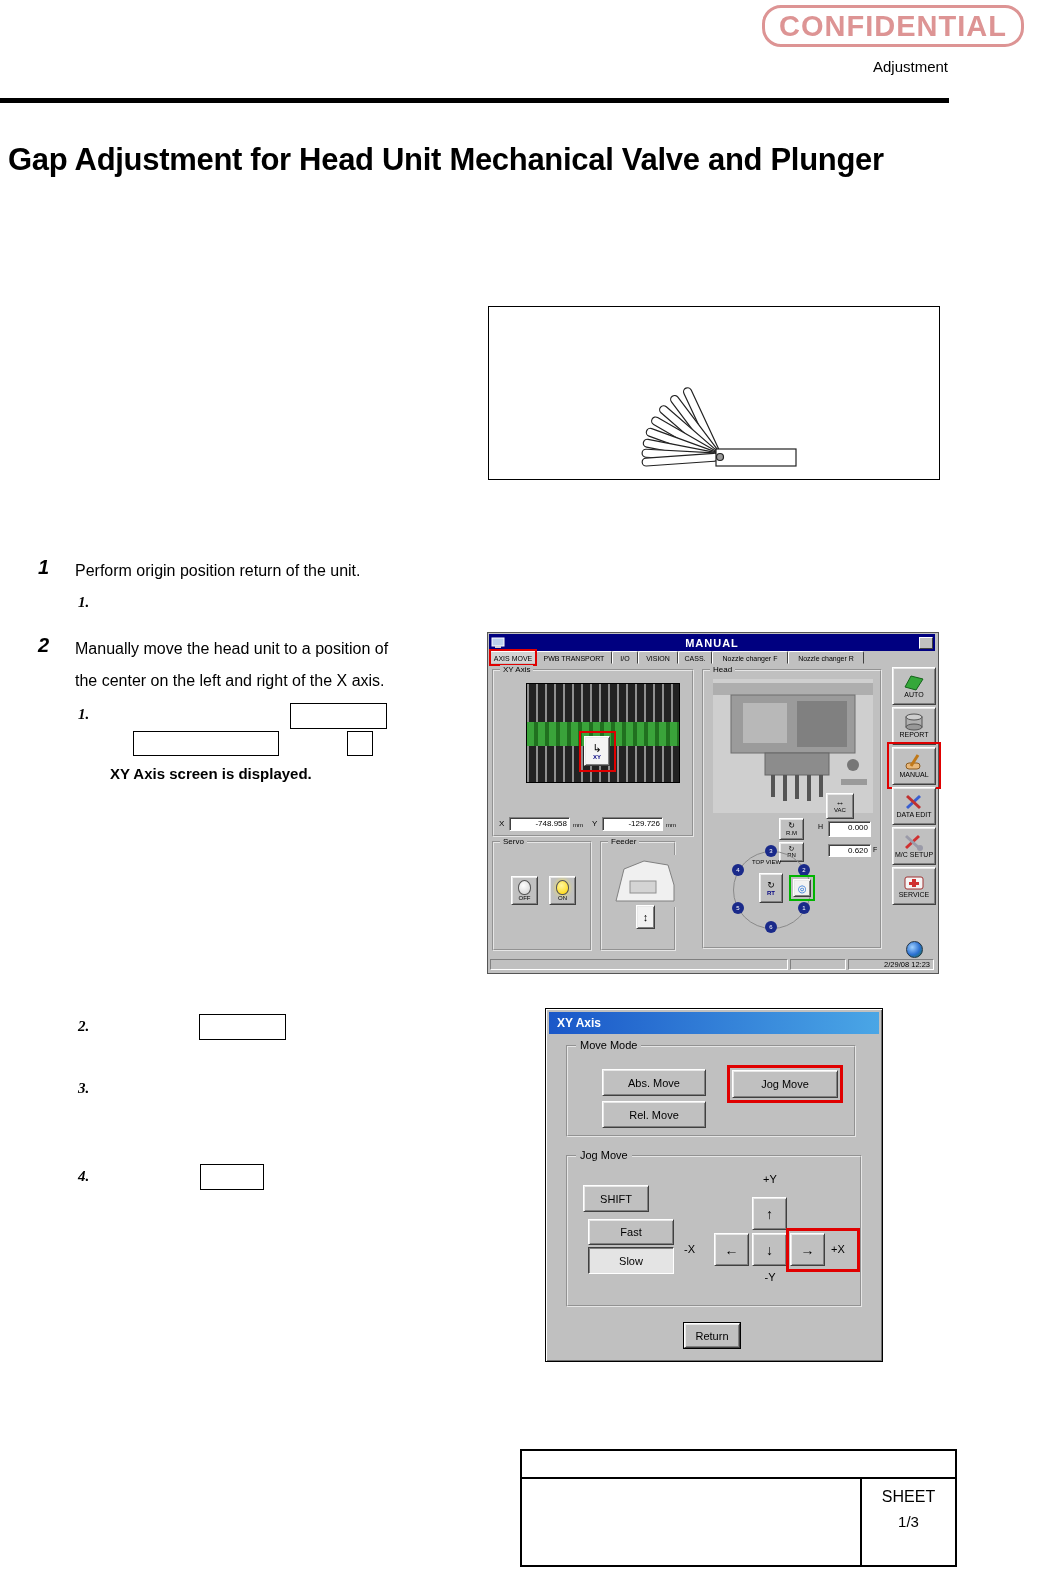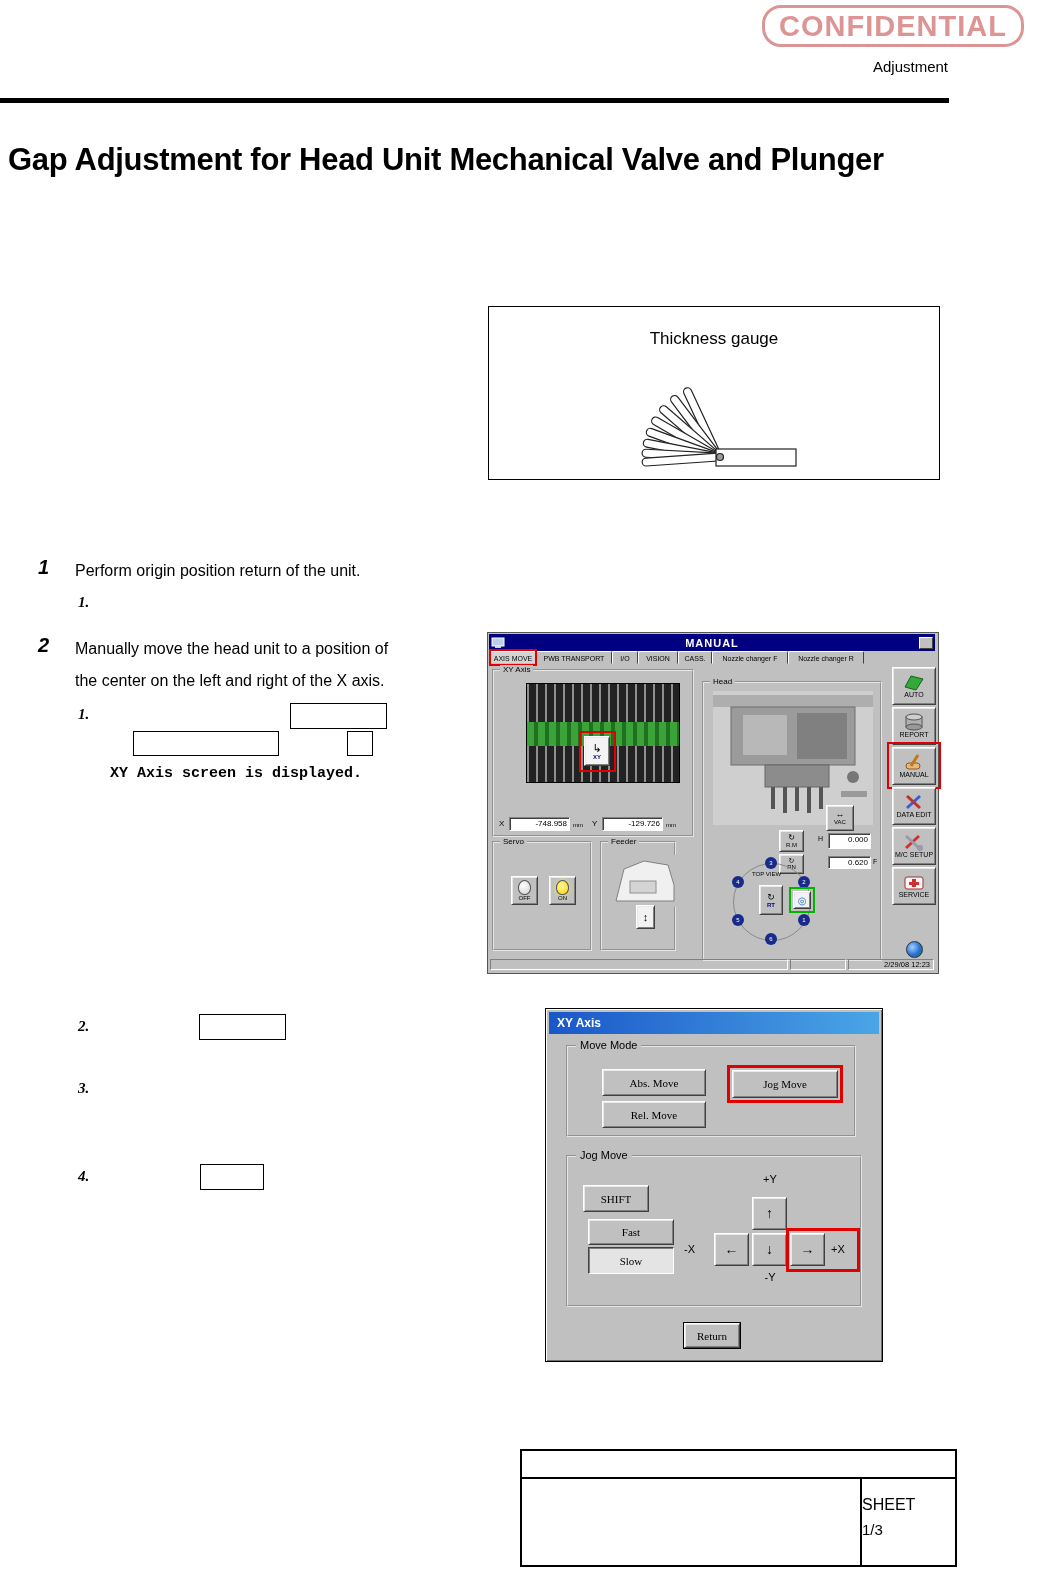--- a/index.html
+++ b/index.html
@@ -11,21 +11,21 @@
   .adj{position:absolute;left:838px;top:58px;width:110px;text-align:right;font-size:15px;}
   .rule{position:absolute;left:0;top:98px;width:949px;height:5px;background:#000;}
   .title{position:absolute;left:8px;top:142px;width:960px;font-size:31px;font-weight:bold;letter-spacing:-0.3px;}
 
   .figbox{position:absolute;left:488px;top:306px;width:450px;height:172px;border:1px solid #000;}
   .figcap{position:absolute;left:0;top:22px;width:100%;text-align:center;font-size:17px;}
 
   .stepnum{position:absolute;font-size:20px;font-weight:bold;font-style:italic;}
   .steptext{position:absolute;font-size:16px;}
   .subnum{position:absolute;font-family:"Liberation Serif",serif;font-size:15px;font-weight:bold;font-style:italic;}
-  .note{position:absolute;font-family:Liberation Mono, monospace;font-size:15px;font-weight:bold;}
+  .note{position:absolute;font-family:Liberation Sans, sans-serif;font-size:15px;font-weight:bold;}
   .blank{position:absolute;border:1px solid #000;background:#fff;}
 
   
   .shot{position:absolute;background:#c0c0c0;border:1px solid #555;}
   .btn{position:absolute;background:#c0c0c0;border:1px solid;border-color:#fff #404040 #404040 #fff;
     box-shadow:inset 1px 1px 0 #e8e8e8, inset -1px -1px 0 #808080;box-sizing:border-box;
     display:flex;flex-direction:column;align-items:center;justify-content:center;cursor:default;}
   .pressed{border-color:#404040 #fff #fff #404040;box-shadow:inset 1px 1px 0 #808080;background:#dcdcdc;}
   .field{position:absolute;background:#fff;border:1px solid;border-color:#808080 #fff #fff #808080;
     box-shadow:inset 1px 1px 0 #404040;box-sizing:border-box;font-size:8px;text-align:right;padding-right:2px;}
@@ -66,47 +66,46 @@
   .tinylab{font-size:6px;line-height:7px;}
   .globe{position:absolute;width:15px;height:15px;border-radius:50%;background:radial-gradient(circle at 35% 35%,#9fd0ff,#2a6fd0 55%,#1c7a3a);border:1px solid #234;}
 
   
   .dlg{position:absolute;background:#c0c0c0;border:1px solid #000;box-shadow:inset 1px 1px 0 #fff, inset -1px -1px 0 #707070;}
   .dlgtb{position:absolute;left:3px;top:3px;width:330px;height:22px;background:linear-gradient(90deg,#1a57c8,#4aa6e6);display:flex;align-items:center;}
   .dlgtbt{color:#fff;font-size:12px;font-weight:bold;margin-left:8px;}
   .grplab2{position:absolute;top:-8px;left:8px;background:#c0c0c0;padding:0 4px;font-size:11px;line-height:13px;}
   .dbtn{position:absolute;background:#c0c0c0;border:1px solid;border-color:#fff #404040 #404040 #fff;
     box-shadow:inset 1px 1px 0 #e8e8e8, inset -1px -1px 0 #808080;box-sizing:border-box;
-    font-size:11px;display:flex;align-items:center;justify-content:center;font-family:Liberation Serif, serif;}
+    font-size:11px;display:flex;align-items:center;justify-content:center;}
   .dbtn.pressed{border-color:#404040 #fff #fff #404040;box-shadow:inset 1px 1px 0 #808080;background:#e4e4e4;}
   .arrow{font-size:14px;font-weight:bold;}
   .axlab{position:absolute;font-size:11px;}
   .retbtn{box-shadow:0 0 0 1px #000, inset 1px 1px 0 #e8e8e8, inset -1px -1px 0 #808080;}
 
   
   .sheettbl{position:absolute;border:2px solid #000;box-sizing:border-box;}
   .strow1{height:28px;border-bottom:2px solid #000;box-sizing:border-box;}
   .strow2{display:flex;height:86px;}
   .stl{flex:1;}
-  .str{width:95px;border-left:2px solid #000;box-sizing:border-box;padding-top:17px;}
+  .str{width:95px;border-left:2px solid #000;box-sizing:border-box;text-align:center;padding-top:9px;}
   .stlab{font-size:16px;}
   .stval{font-size:15px;margin-top:7px;}
 </style>
 </head>
 <body>
 
 <div class="page">
 
   <div class="stamp">CONFIDENTIAL</div>
   <div class="adj">Adjustment</div>
   <div class="rule"></div>
   <div class="title">Gap Adjustment for Head Unit Mechanical Valve and Plunger</div>
 
   <div class="figbox">
-    <div class="figcap">Thickness gauge</div>
     <svg viewBox="0 0 446 138" style="position:absolute;left:0;top:32px;width:446px;height:138px">
       <g fill="#fff" stroke="#222" stroke-width="1.2">
         <g transform="rotate(-115 229 118)">
             <rect x="229" y="114" width="76" height="8" rx="4"></rect>
           </g>
         <g transform="rotate(-127 229 118)">
             <rect x="229" y="114" width="76" height="8" rx="4"></rect>
           </g>
         <g transform="rotate(-139 229 118)">
             <rect x="229" y="114" width="76" height="8" rx="4"></rect>
@@ -186,21 +185,21 @@
       </div>
       <div class="redbox" style="left:85px;top:60px;width:37px;height:41px"></div>
       <span class="lab8" style="left:5px;top:148px">X</span>
       <div class="field" style="left:15px;top:146px;width:61px;height:14px;line-height:12px">-748.958</div>
       <span class="lab6" style="left:79px;top:151px">mm</span>
       <span class="lab8" style="left:98px;top:148px">Y</span>
       <div class="field" style="left:108px;top:146px;width:61px;height:14px;line-height:12px">-129.726</div>
       <span class="lab6" style="left:172px;top:151px">mm</span>
     </div>
 
-    <div class="grp" style="left:214px;top:48px;width:180px;height:280px">
+    <div class="grp" style="left:214px;top:36px;width:180px;height:280px">
       <span class="grplab">Head</span>
       <svg style="position:absolute;left:9px;top:8px;width:160px;height:134px" viewBox="0 0 160 134">
         <rect width="160" height="134" fill="#cfcfcf"></rect>
         <rect x="0" y="4" width="160" height="12" fill="#aeaeae"></rect>
         <rect x="18" y="16" width="124" height="58" fill="#9b9b9b" stroke="#6e6e6e"></rect>
         <rect x="30" y="24" width="44" height="40" fill="#b8b8b8"></rect>
         <rect x="84" y="22" width="50" height="46" fill="#808080"></rect>
         <rect x="52" y="74" width="64" height="22" fill="#8c8c8c" stroke="#666"></rect>
         <rect x="58" y="96" width="4" height="22" fill="#555"></rect>
         <rect x="70" y="96" width="4" height="26" fill="#555"></rect>

